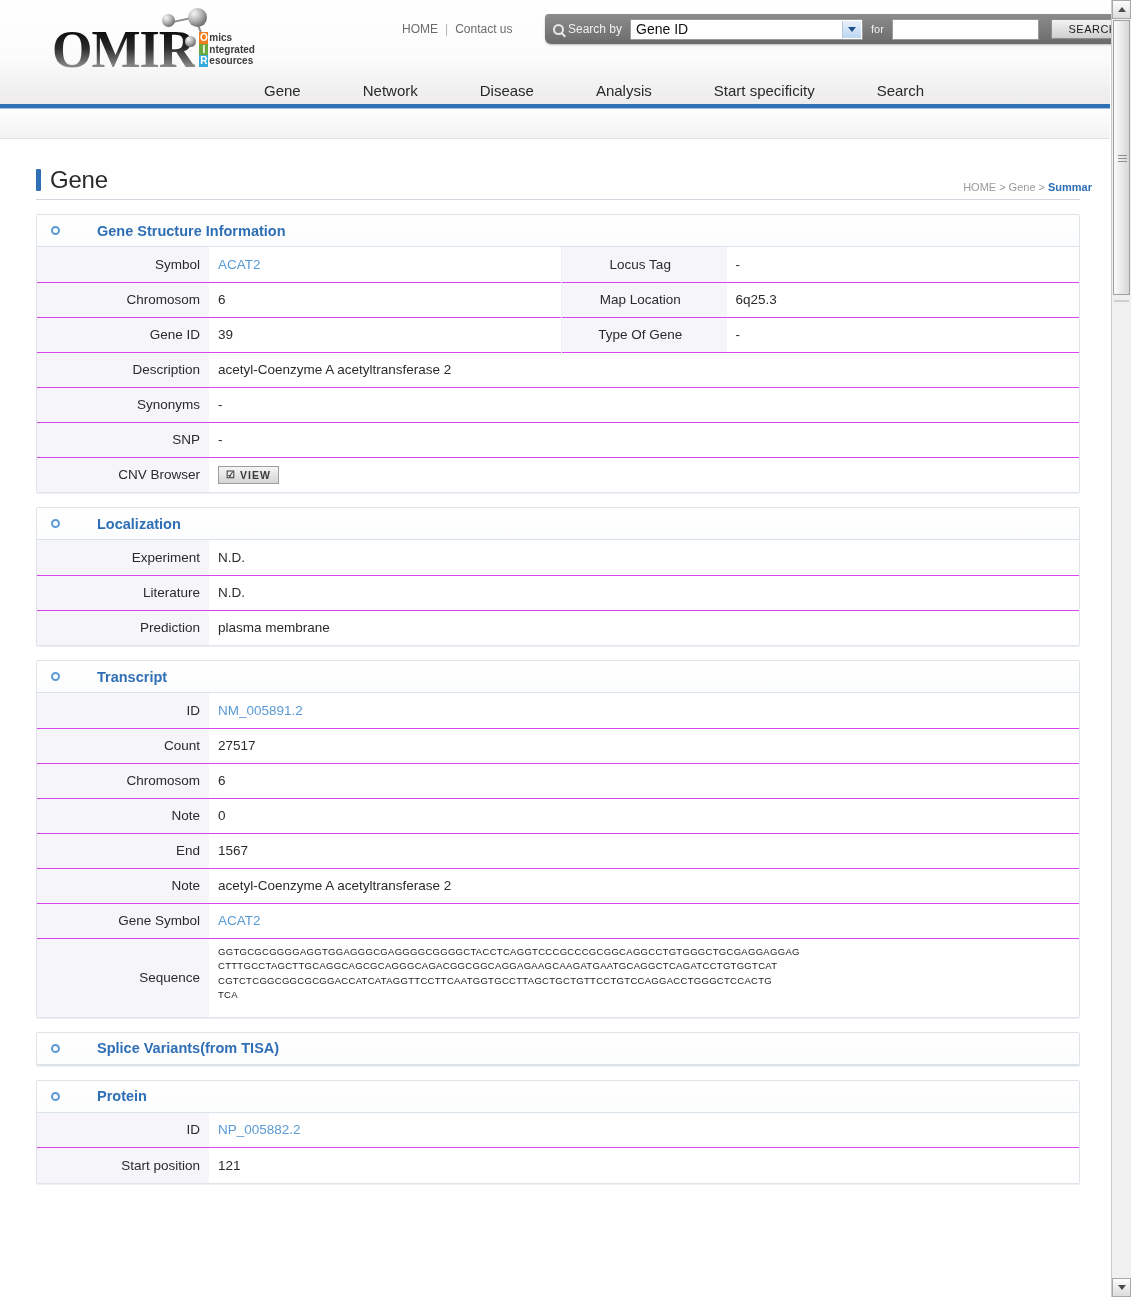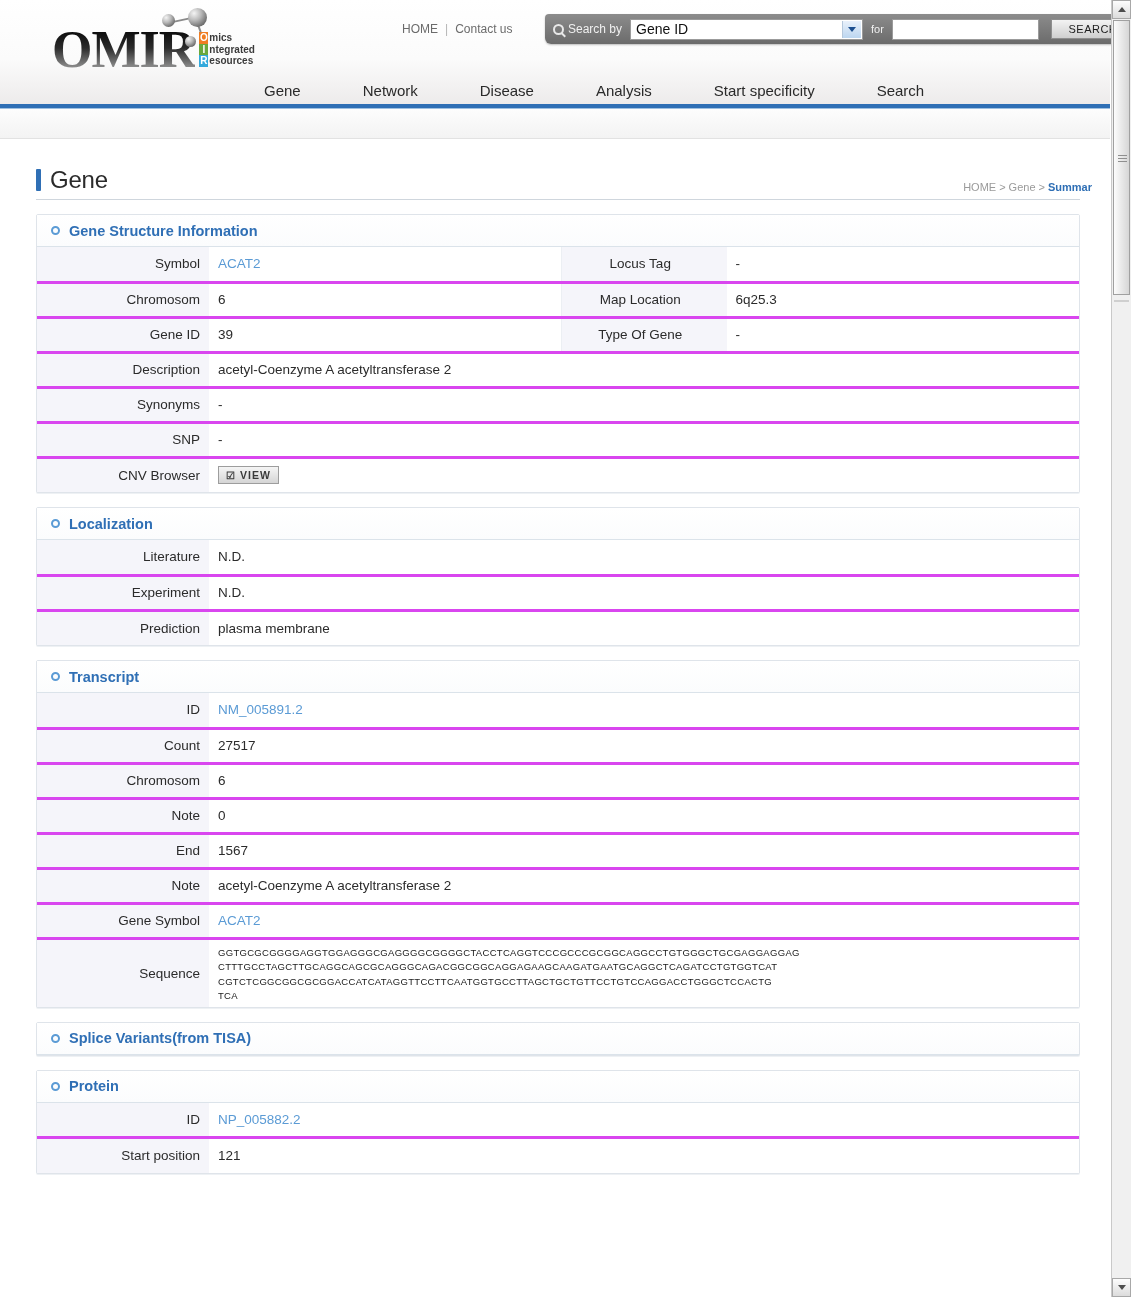--- a/index.html
+++ b/index.html
@@ -269,39 +269,40 @@
     border: 1px solid #dfe4ea;
     border-radius: 2px;
     box-shadow: 0 1px 0 #eef1f4;
   }
   .panel-head {
     height: 32px;
     background: linear-gradient(to bottom, #ffffff, #fbfcfd);
     border-bottom: 1px solid #dbe3ea;
     display: flex; align-items: center;
     padding-left: 14px;
+    gap: 28px;
   }
   .ring {
     width: 9px; height: 9px;
     border: 2px solid #5b9bd5;
     border-radius: 50%;
     margin-right: 9px;
   }
   .panel-title {
     font-size: 14.5px;
     font-weight: bold;
     color: #2f6fb5;
   }
   table.kv {
     width: 100%;
     border-collapse: collapse;
     table-layout: fixed;
   }
   table.kv td {
-    border-top: 3px solid #d946ef;
+    border-top: 1px solid #d946ef;
     font-size: 13.5px;
     color: #2b2b2b;
     height: 35px;
     vertical-align: middle;
   }
   table.kv tr:first-child td { border-top: none; }
   td.k {
     background: #f5f5fa;
     text-align: right;
     padding-right: 9px;
@@ -337,21 +338,21 @@
   }
   .btn-view .chk { margin-right: 4px; font-size: 10px; }
   .seq {
     font-family: "Liberation Sans", sans-serif;
     font-size: 9.5px;
     line-height: 14.5px;
     letter-spacing: .3px;
     color: #1a1a1a;
     word-break: break-all;
     white-space: pre-wrap;
-    padding: 6px 9px 3px 9px;
+    padding: 6px 9px 14px 9px;
     display: block;
   }
   td.seq-cell { height: auto; padding: 0; }
   td.k-seq { height: auto; }
 </style>
 </head>
 <body>
 
 <div class="browser">
 
@@ -468,25 +469,25 @@
       </div>
 
       <div class="panel">
         <div class="panel-head">
           <div class="ring"></div>
           <div class="panel-title">Localization</div>
         </div>
         <table class="kv">
           <tbody>
               <tr>
+            <td class="k">Experiment</td>
+            <td class="v">N.D.</td>
+          </tr>
+          <tr>
             <td class="k">Literature</td>
-            <td class="v">N.D.</td>
-          </tr>
-          <tr>
-            <td class="k">Experiment</td>
             <td class="v">N.D.</td>
           </tr>
           <tr>
             <td class="k">Prediction</td>
             <td class="v">plasma membrane</td>
           </tr>
         </tbody>
           </table>
       </div>
 

